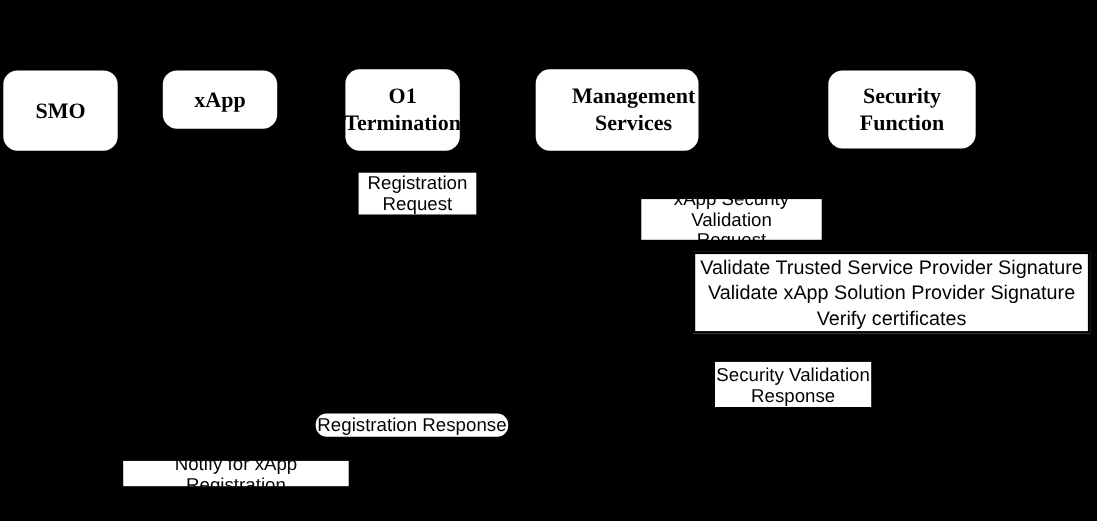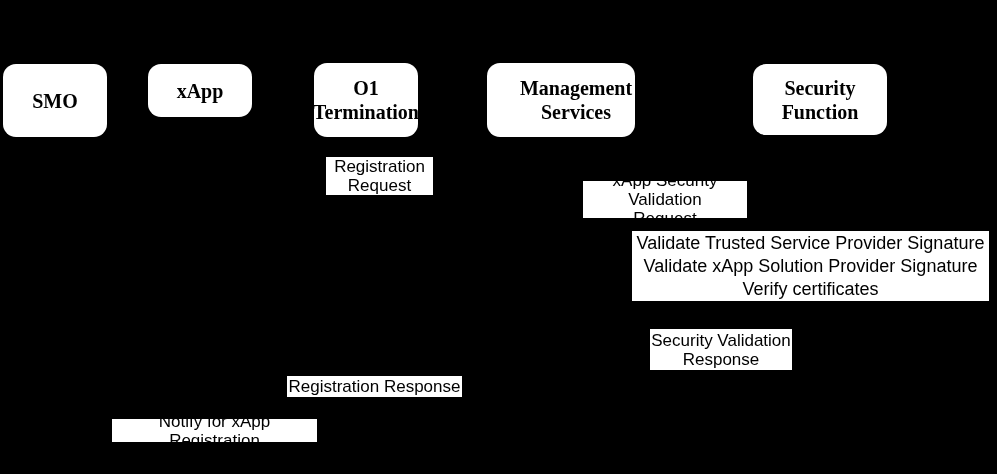--- a/index.html
+++ b/index.html
@@ -47,21 +47,21 @@
     justify-content: center;
     text-align: center;
     font-family: "Liberation Sans", sans-serif;
     font-size: 17px;
     line-height: 19px;
     white-space: pre-line;
   }
   .msg-reg-req   { left: 326px; top: 157px; width: 107px;  height: 38px; }
   .msg-xsv-req   { left: 583px; top: 181px; width: 164px; height: 37px; }
   .msg-sv-resp   { left: 602px; top: 329px; width: 142px; height: 41px; margin-left: 48px; }
-  .msg-reg-resp  { left: 287px; top: 376px; width: 175px; height: 21px; }
+  .msg-reg-resp  { left: 287px; top: 376px; width: 175px; height: 21px; border-radius: 10px; }
   .msg-notify    { left: 112px; top: 419px; width: 205px; height: 23px; }
 
   
   .note {
     position: absolute;
     left: 630px; top: 229px; width: 361px; height: 74px;
     background: #ffffff;
     color: #000000;
     border: 2px solid #000000;
     box-sizing: border-box;

